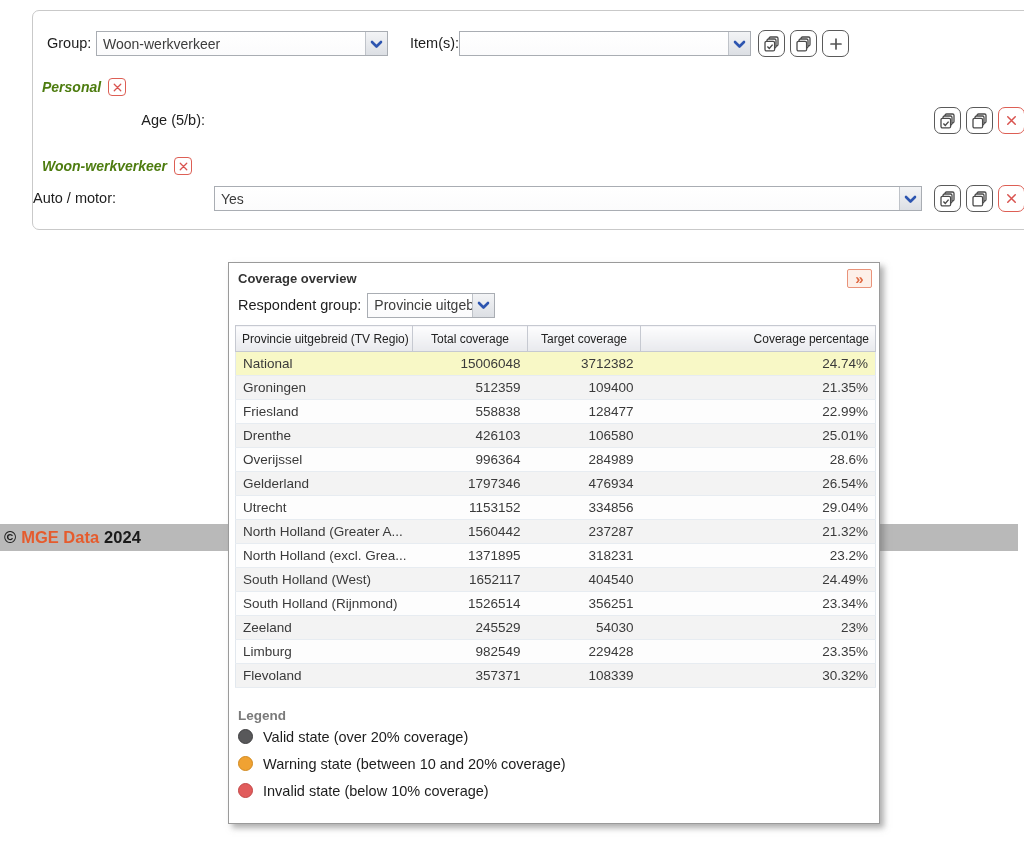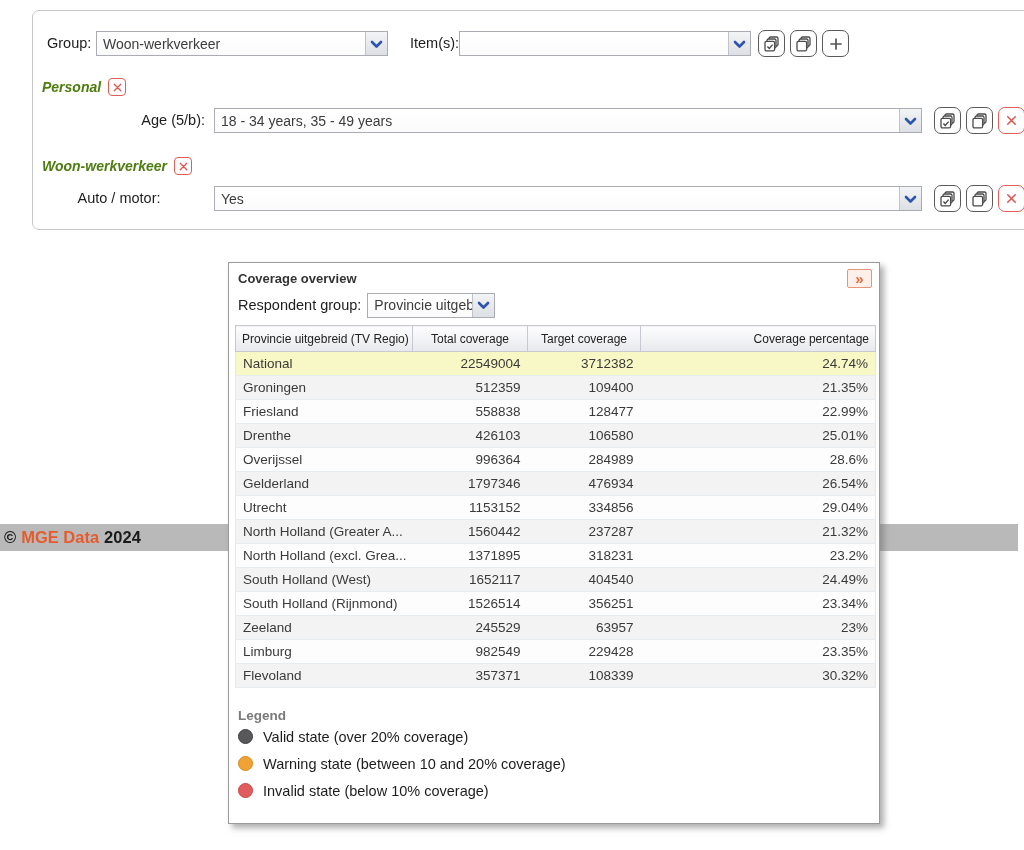--- a/index.html
+++ b/index.html
@@ -134,28 +134,20 @@
       <span class="st-text">Personal</span>
       <button class="del-box">
           <svg width="13" height="13" viewBox="0 0 16 16">
             <use href="#ic-x"></use>
           </svg>
         </button>
     </div>
 
     <div class="fp-row" style="top:97px;">
       <span class="fp-label" style="left:0;width:172px;text-align:right;">Age (5/b):</span>
-      <div class="select" style="left:181px;width:706px;">
-        <span class="select-text">18 - 34 years, 35 - 49 years</span>
-        <span class="select-arrow">
-            <svg width="13" height="10" viewBox="0 0 13 10">
-              <use href="#ic-chev"></use>
-            </svg>
-          </span>
-      </div>
       <div class="btn-group" style="left:901px;top:-1px;">
         <button class="icon-btn">
             <svg width="16" height="16" viewBox="0 0 16 16">
               <use href="#ic-copy-check"></use>
             </svg>
           </button>
         <button class="icon-btn">
             <svg width="16" height="16" viewBox="0 0 16 16">
               <use href="#ic-copy"></use>
             </svg>
@@ -171,21 +163,21 @@
     <div class="section-title" style="left:9px;top:146px;">
       <span class="st-text">Woon-werkverkeer</span>
       <button class="del-box">
           <svg width="13" height="13" viewBox="0 0 16 16">
             <use href="#ic-x"></use>
           </svg>
         </button>
     </div>
 
     <div class="fp-row" style="top:175px;">
-      <span class="fp-label" style="left:0;width:172px;text-align:center;">Auto / motor:</span>
+      <span class="fp-label" style="left:0;width:172px;text-align:left;">Auto / motor:</span>
       <div class="select" style="left:181px;width:706px;">
         <span class="select-text">Yes</span>
         <span class="select-arrow">
             <svg width="13" height="10" viewBox="0 0 13 10">
               <use href="#ic-chev"></use>
             </svg>
           </span>
       </div>
       <div class="btn-group" style="left:901px;top:-1px;">
         <button class="icon-btn">
@@ -241,21 +233,21 @@
             <tr>
               <th>Provincie uitgebreid (TV Regio)</th>
               <th>Total coverage</th>
               <th>Target coverage</th>
               <th>Coverage percentage</th>
             </tr>
           </thead>
         <tbody>
             <tr class="highlight" style="background: rgb(248, 248, 198);">
               <td>National</td>
-              <td>22549004</td>
+              <td>15006048</td>
               <td>3712382</td>
               <td>24.74%</td>
             </tr>
             <tr>
               <td>Groningen</td>
               <td>512359</td>
               <td>109400</td>
               <td>21.35%</td>
             </tr>
             <tr>
@@ -308,21 +300,21 @@
             </tr>
             <tr>
               <td>South Holland (Rijnmond)</td>
               <td>1526514</td>
               <td>356251</td>
               <td>23.34%</td>
             </tr>
             <tr>
               <td>Zeeland</td>
               <td>245529</td>
-              <td>63957</td>
+              <td>54030</td>
               <td>23%</td>
             </tr>
             <tr>
               <td>Limburg</td>
               <td>982549</td>
               <td>229428</td>
               <td>23.35%</td>
             </tr>
             <tr>
               <td>Flevoland</td>

